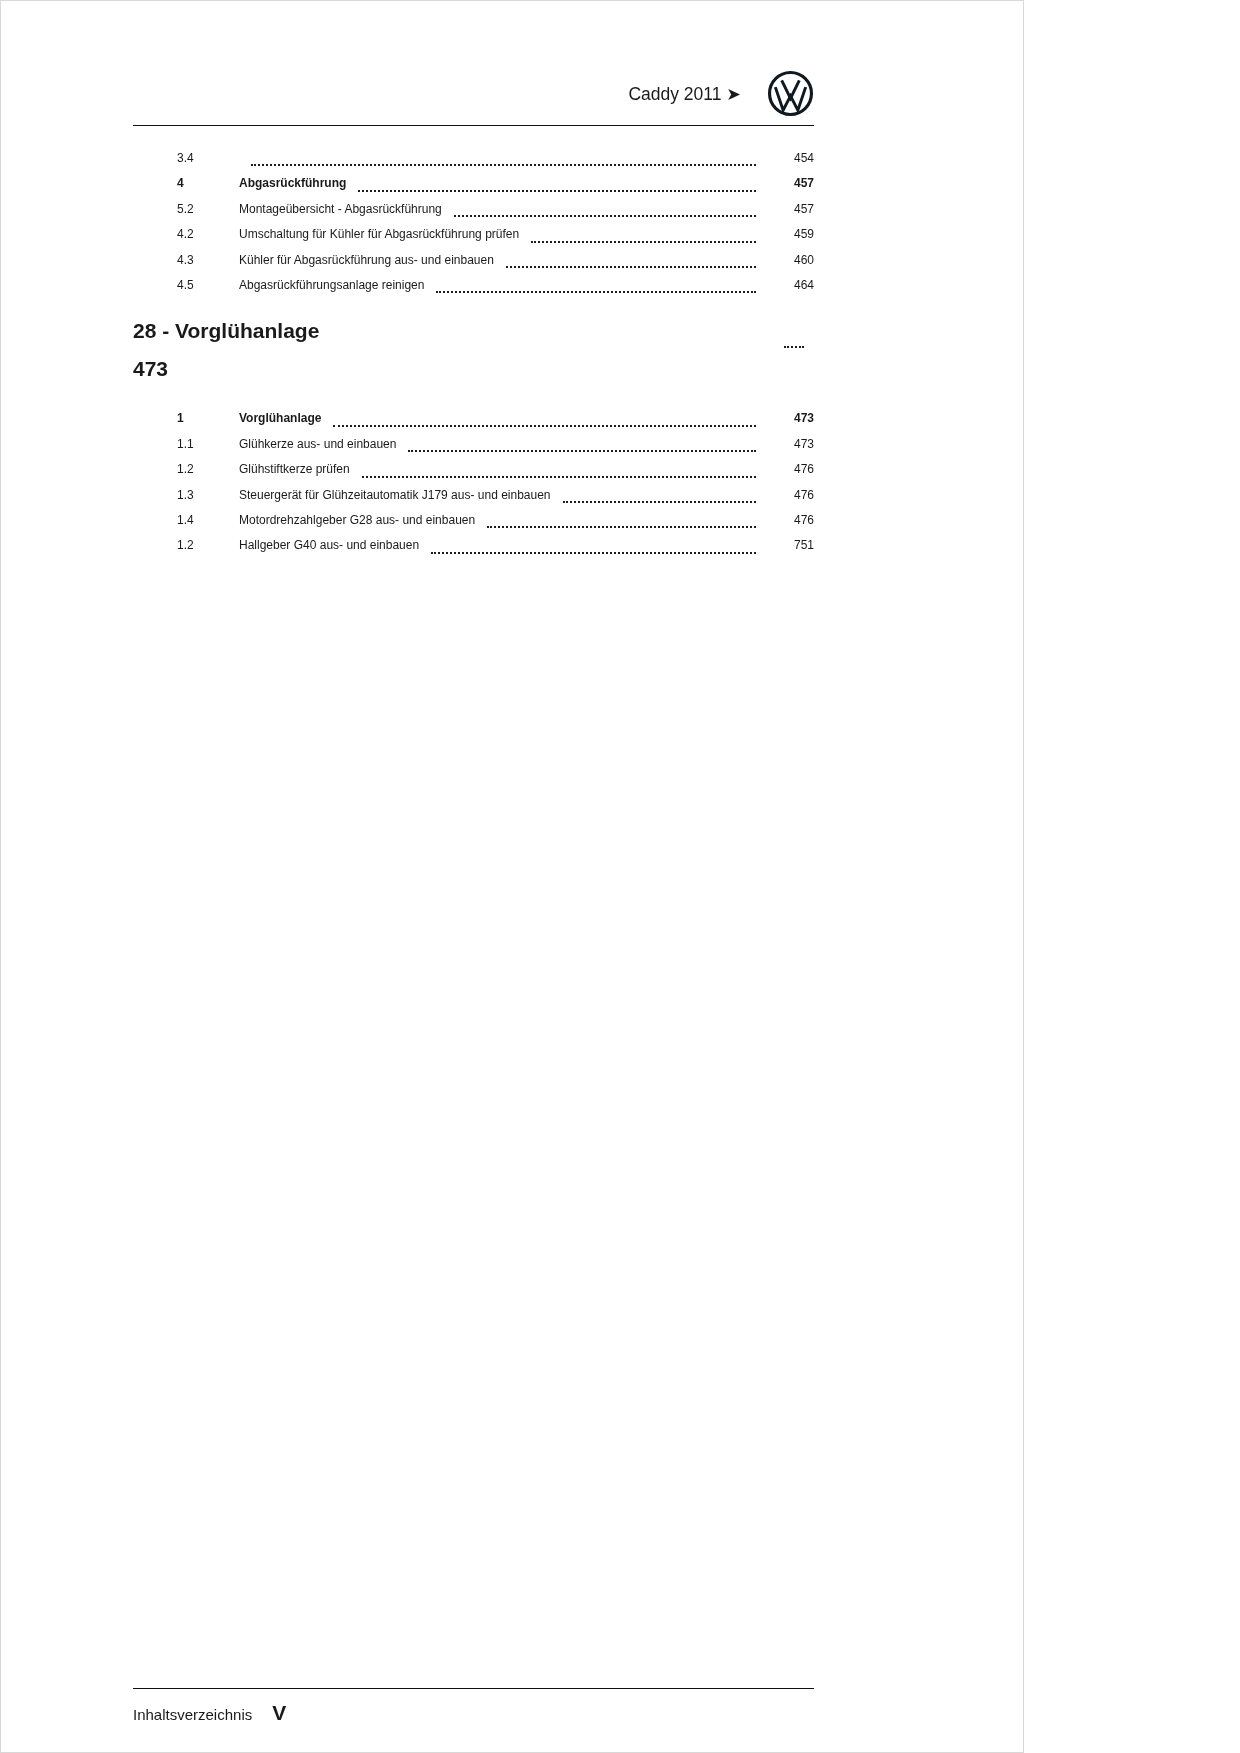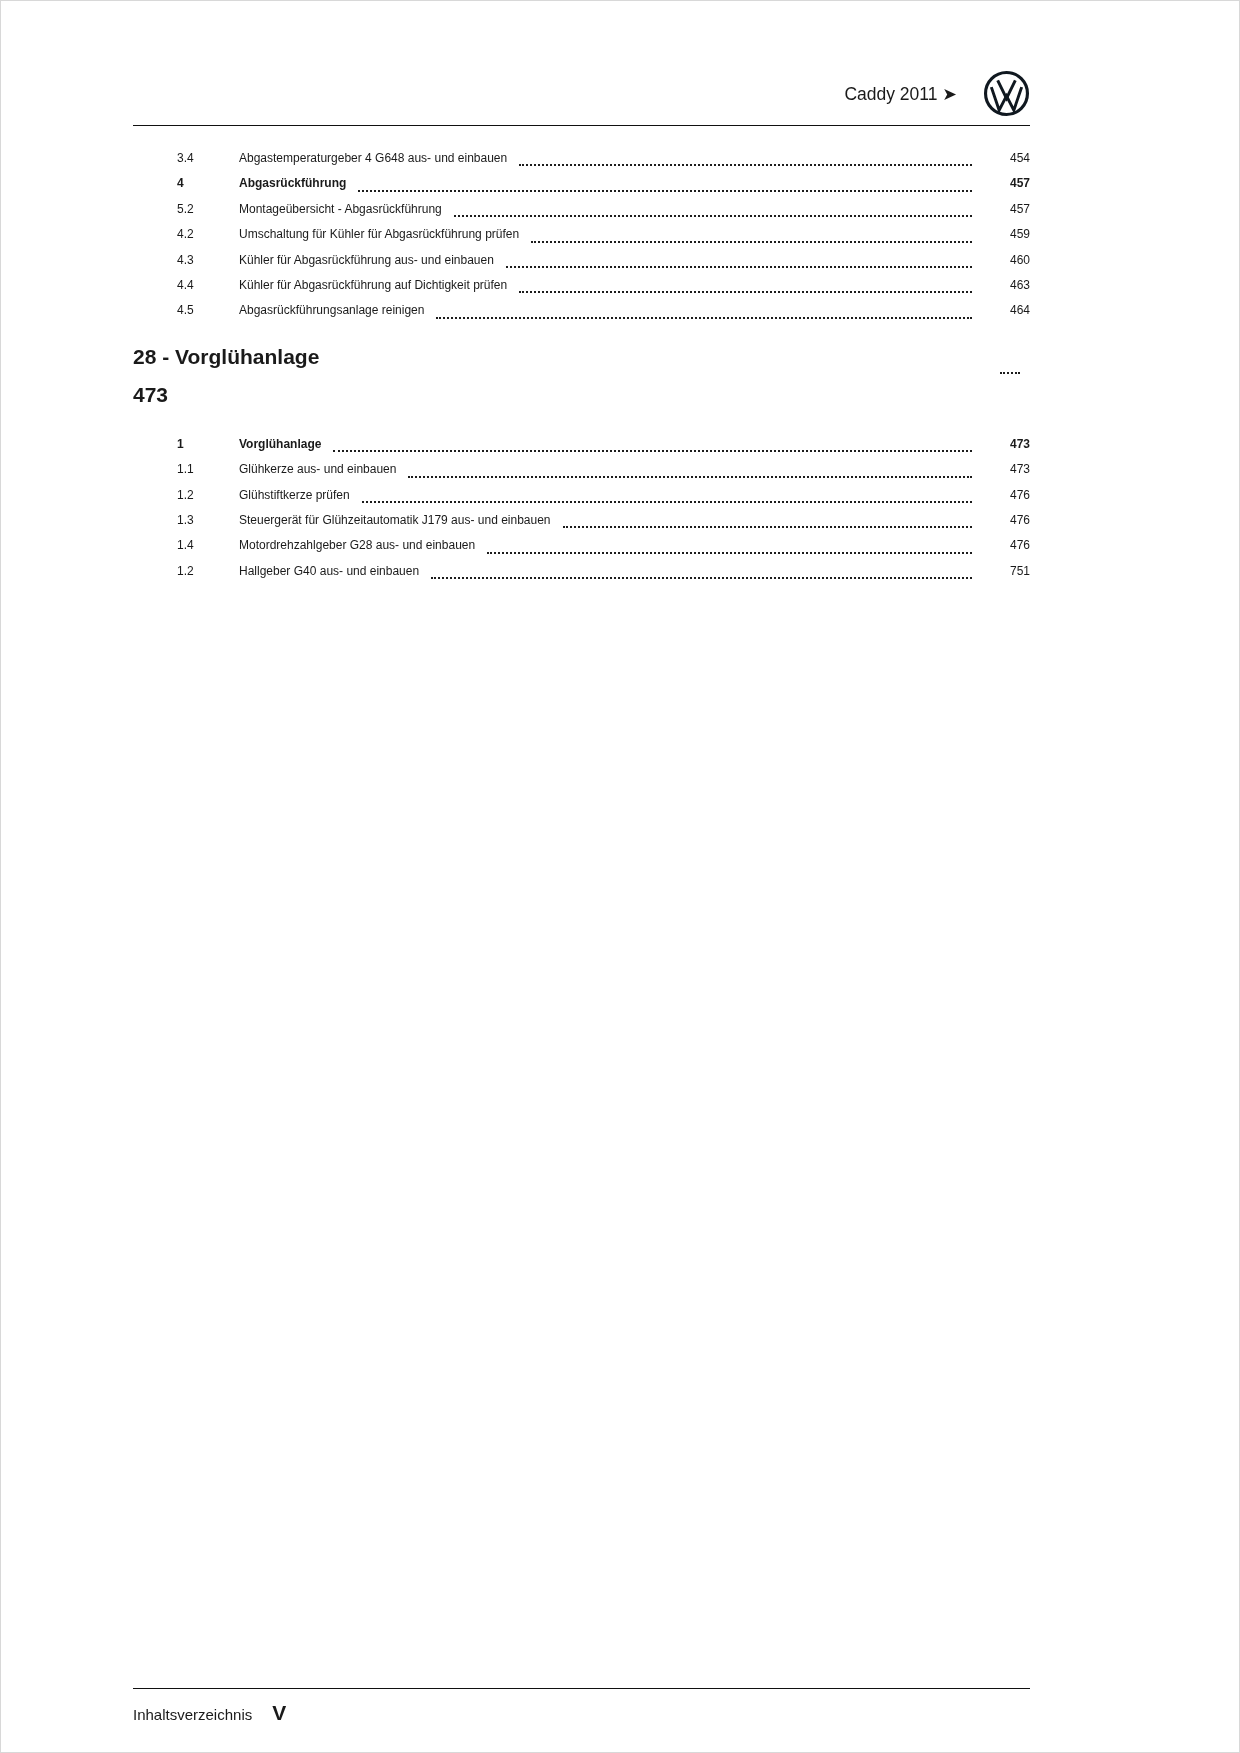--- a/index.html
+++ b/index.html
@@ -1,19 +1,19 @@
 <!DOCTYPE html>
 <html><head>
 <meta charset="utf-8">
 <style>
   * { box-sizing: border-box; }
   html, body { margin: 0; padding: 0; background: #ffffff; }
   .page {
     position: relative;
-    width: 1240px;
+    width: 1024px;
     height: 1753px;
     background: #ffffff;
     color: #1a1a1a;
     font-family: "Liberation Sans", sans-serif;
     overflow: hidden;
     box-shadow: inset 0 0 0 1px #d8d8d8;
   }
   
   .header-wrap { padding: 70px 210px 0 133px; }
   .header-row {
@@ -103,21 +103,20 @@
         <polyline points="8.5,17.5 16.5,41 24,26.5 31.5,41 39.5,17.5" fill="none" stroke="currentColor" stroke-width="3"></polyline>
       </svg>
     </div>
     <hr class="header-rule">
   </div>
 
   <div class="toc">
 
     <div class="row sub">
       <span class="num">3.4</span>
-      <span class="title">Abgastemperaturgeber 4 G648 aus- und einbauen</span>
       <span class="leader"></span>
       <span class="pagenum">454</span>
     </div>
     <div class="row sub bold">
       <span class="num">4</span>
       <span class="title">Abgasrückführung</span>
       <span class="leader"></span>
       <span class="pagenum">457</span>
     </div>
     <div class="row sub">
@@ -130,26 +129,20 @@
       <span class="num">4.2</span>
       <span class="title">Umschaltung für Kühler für Abgasrückführung prüfen</span>
       <span class="leader"></span>
       <span class="pagenum">459</span>
     </div>
     <div class="row sub">
       <span class="num">4.3</span>
       <span class="title">Kühler für Abgasrückführung aus- und einbauen</span>
       <span class="leader"></span>
       <span class="pagenum">460</span>
-    </div>
-    <div class="row sub">
-      <span class="num">4.4</span>
-      <span class="title">Kühler für Abgasrückführung auf Dichtigkeit prüfen</span>
-      <span class="leader"></span>
-      <span class="pagenum">463</span>
     </div>
     <div class="row sub">
       <span class="num">4.5</span>
       <span class="title">Abgasrückführungsanlage reinigen</span>
       <span class="leader"></span>
       <span class="pagenum">464</span>
     </div>
 
     <div class="chapter-row">
       <span class="title">28 - Vorglühanlage</span>

